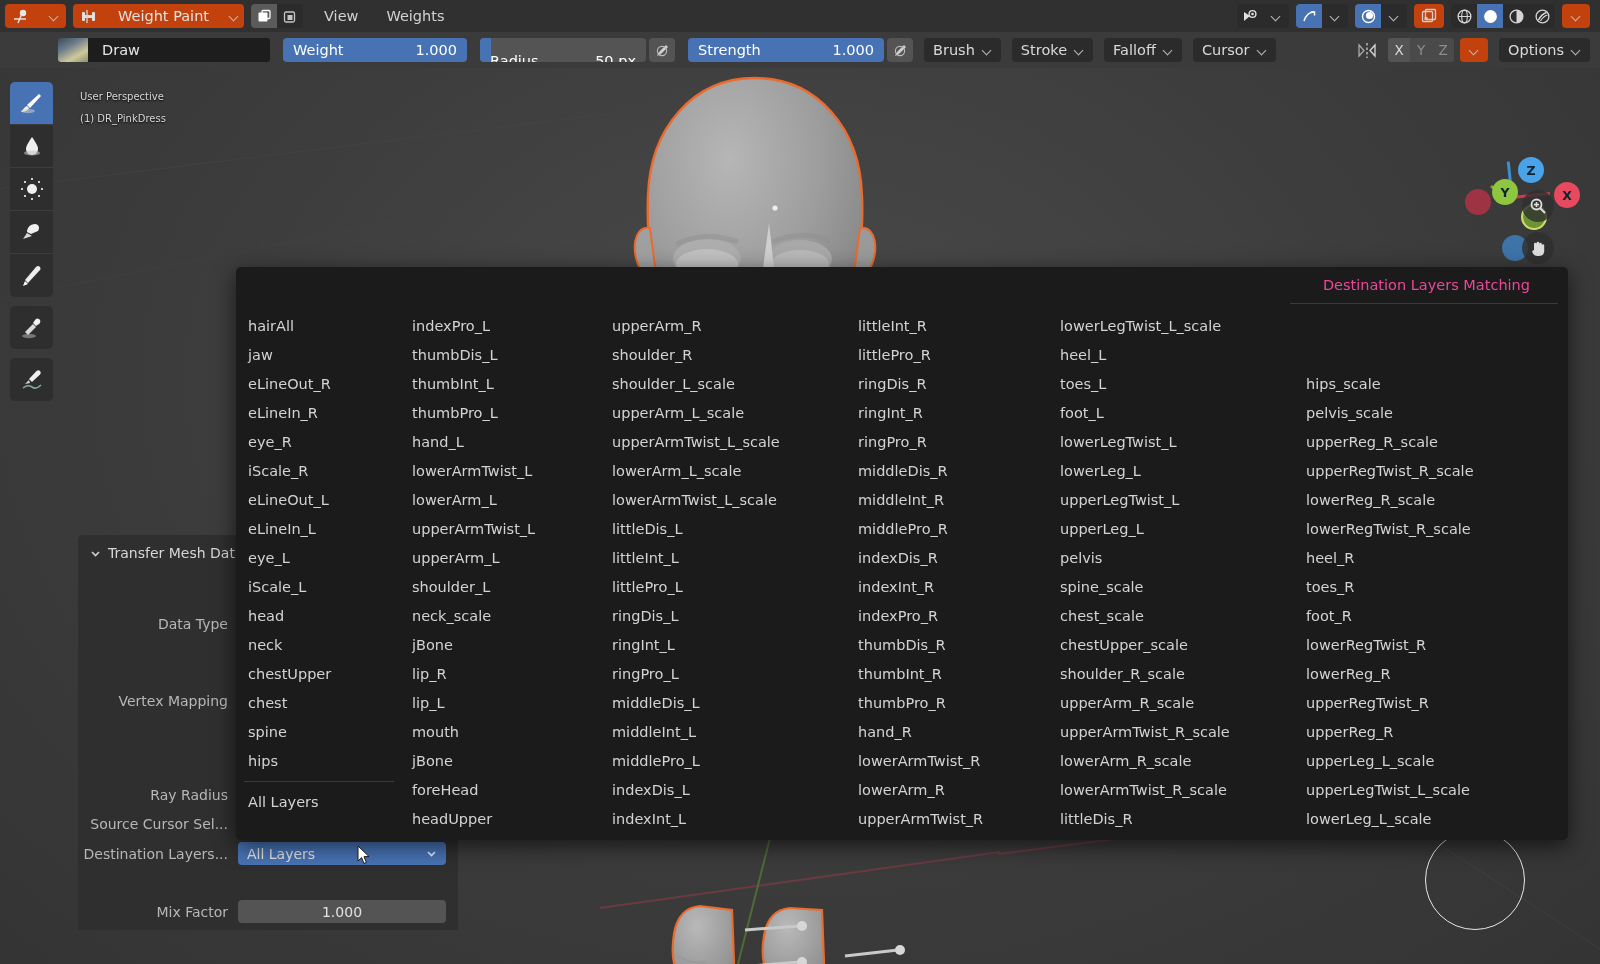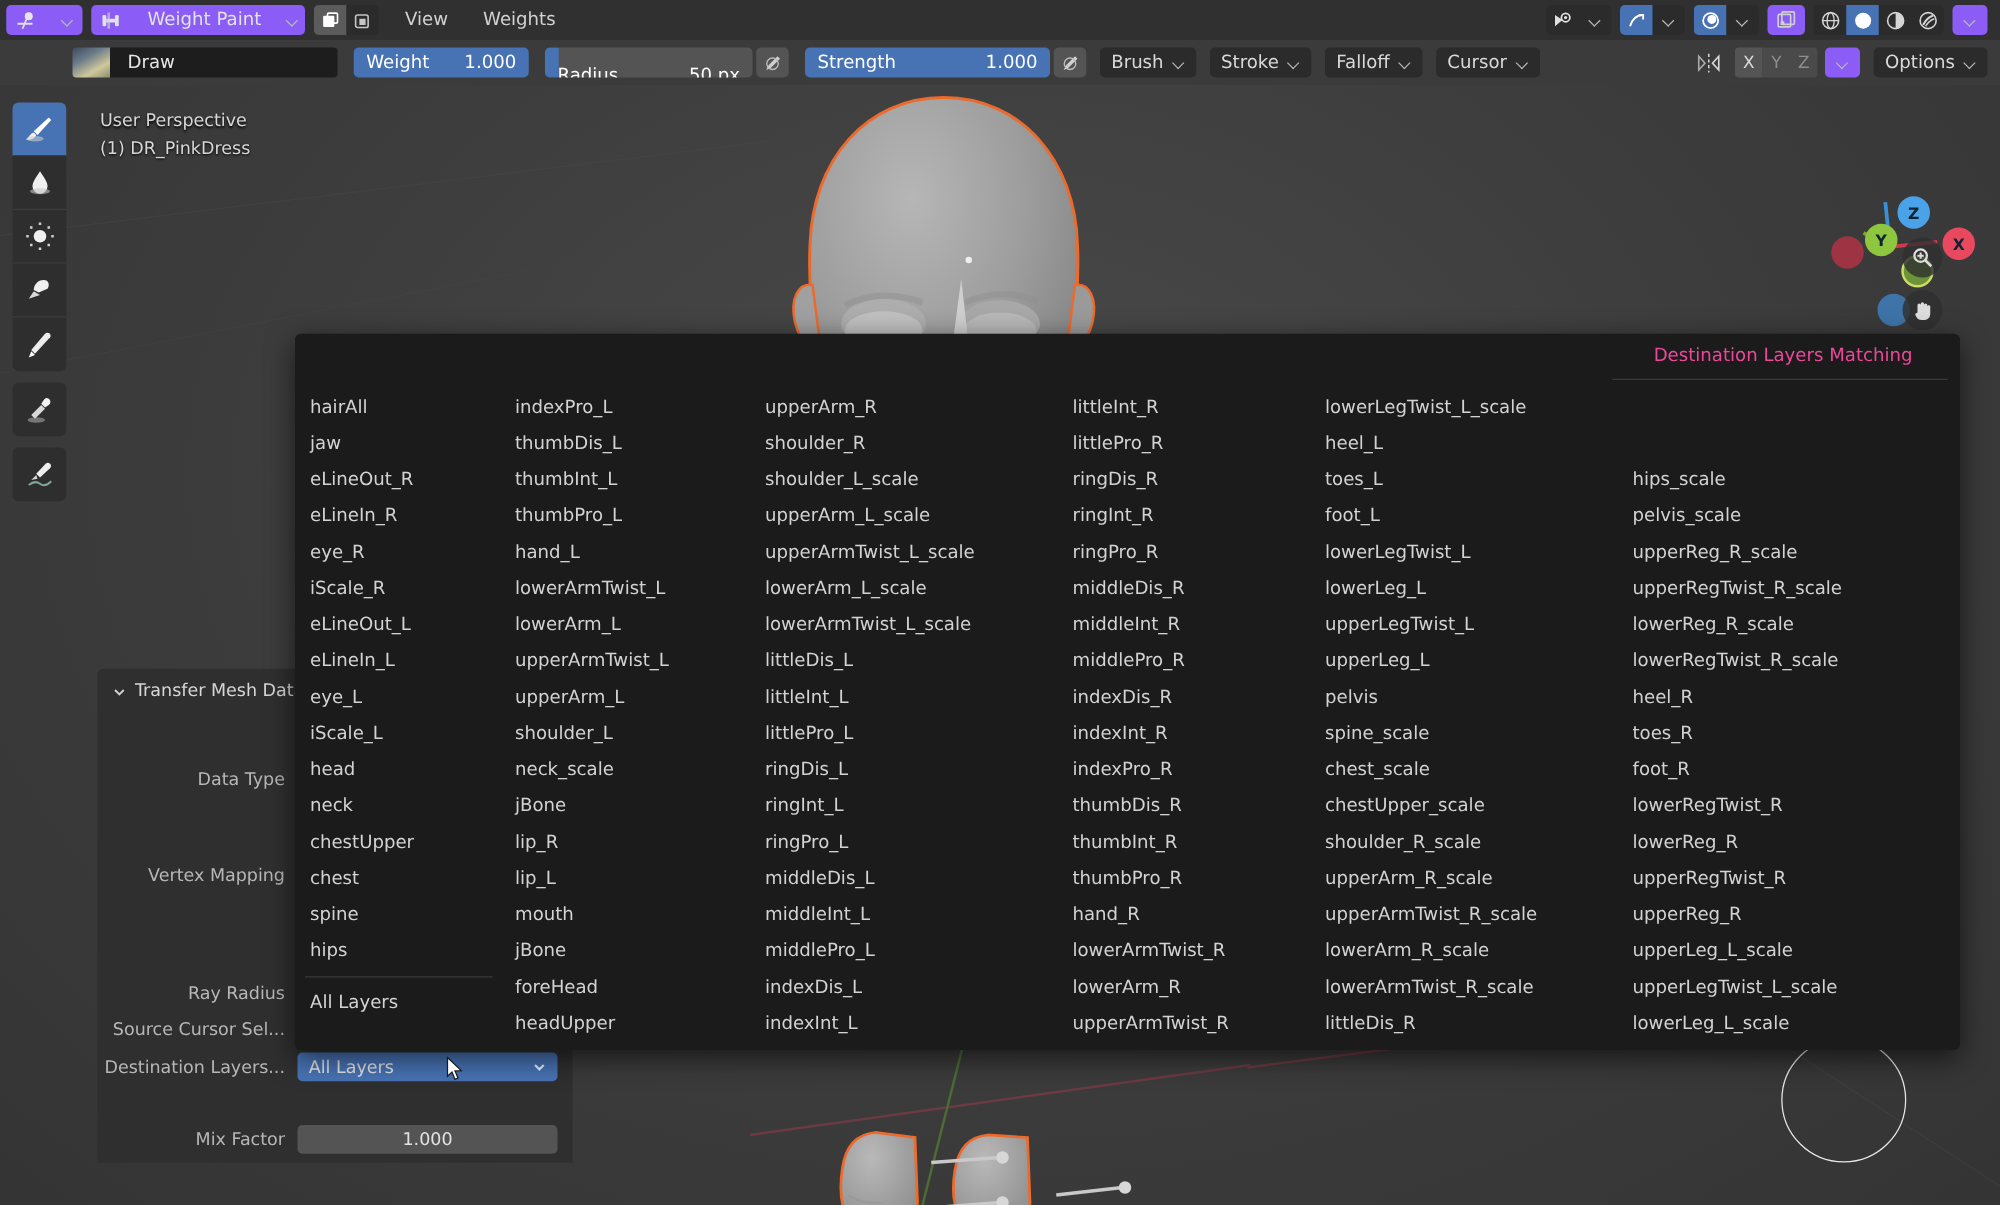--- a/index.html
+++ b/index.html
@@ -10,21 +10,21 @@
     overflow: hidden;
   }
   #root { position: relative; width: 1600px; height: 964px; }
 
   
   .topbar {
     position: absolute; left: 0; top: 0; width: 1600px; height: 32px;
     background: #303030; display: flex; align-items: center; padding-left: 5px;
   }
   .tb-btn {
-    height: 24px; background: #8b5cf6; border-radius: 4px;
+    height: 24px; background: #c2410c; border-radius: 4px;
     display: flex; align-items: center; padding: 0 7px; gap: 21px;
     color: #d9d9d9; font-size: 14.5px; margin-right: 7px;
   }
   .tb-mode { padding-right: 5px; }
   .tb-label { color: #e3e3e3; font-size: 14.5px; }
   .chev { display:inline-block; width:9px; height:9px; position: relative; }
   .chev::after {
     content:''; position:absolute; left:0; top:1px;
     width:6px; height:6px; border-right:1.6px solid #b9b9b9; border-bottom:1.6px solid #b9b9b9;
     transform: rotate(45deg);
@@ -72,21 +72,21 @@
   .xyz .k:first-child { border-radius:3px 0 0 3px; }
   .xyz .k:last-child { border-radius:0 3px 3px 0; }
 
   
   .viewport {
     position:absolute; left:0; top:68px; width:1600px; height:896px;
     background: radial-gradient(ellipse at 50% 35%, #4a4a4a 0%, #3c3c3c 55%, #343434 100%);
   }
   .gridline { position:absolute; background:#474747; }
 
-  .vp-text { position:absolute; left:80px; top:18px; color:#d8d8d8; font-size:14px; line-height:22px; text-shadow:0 1px 2px #000; }
+  .vp-text { position:absolute; left:80px; top:18px; color:#d8d8d8; font-size:10px; line-height:22px; text-shadow:0 1px 2px #000; }
 
   
   .ltools { position:absolute; left:10px; top:14px; width:43px; }
   .ltool {
     width:43px; height:43px; background:#2e2e2e; display:flex; align-items:center; justify-content:center;
     border-bottom:1px solid #3d3d3d;
   }
   .ltool.active { background:#4772b3; }
   .ltool.r-top { border-radius:5px 5px 0 0; }
   .ltool.r-bot { border-radius:0 0 5px 5px; border-bottom:none; }
@@ -582,21 +582,21 @@
       <div class="tb-btn" style="margin:0;width:28px;justify-content:center;">
         <span class="chev"></span>
       </div>
     </div>
   </div>
 
   <div class="toolhdr">
     <div class="brushprev"></div>
     <div class="brushname">Draw</div>
 
-    <div class="slider sl-blue" style="width:140px;">
+    <div class="slider sl-blue" style="width:184px;">
       <span>Weight</span>
       <span class="sv">1.000</span>
     </div>
 
     <div class="slider sl-part" style="width:166px;">
       <div class="fill"></div>
       <span>Radius</span>
       <span>50 px</span>
     </div>
     <div class="penicon">

